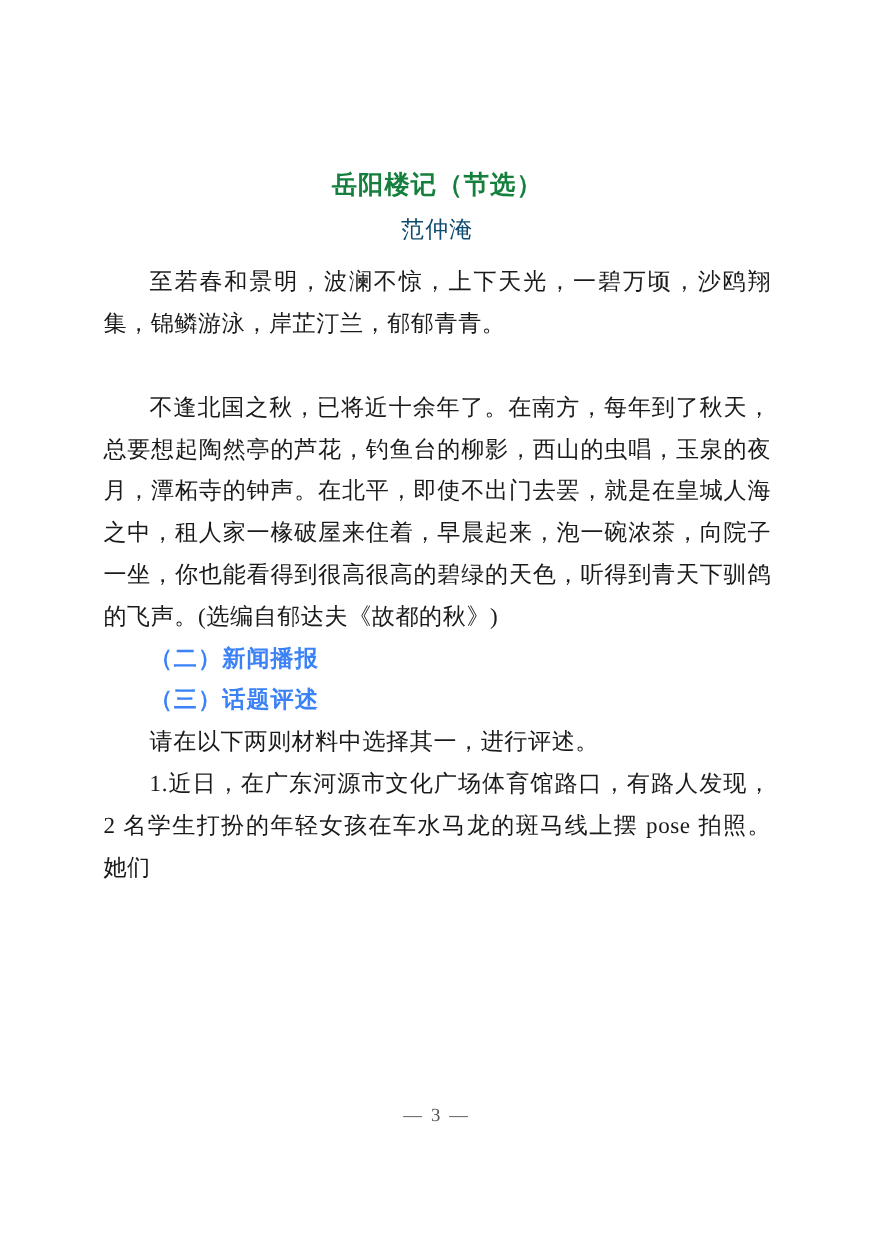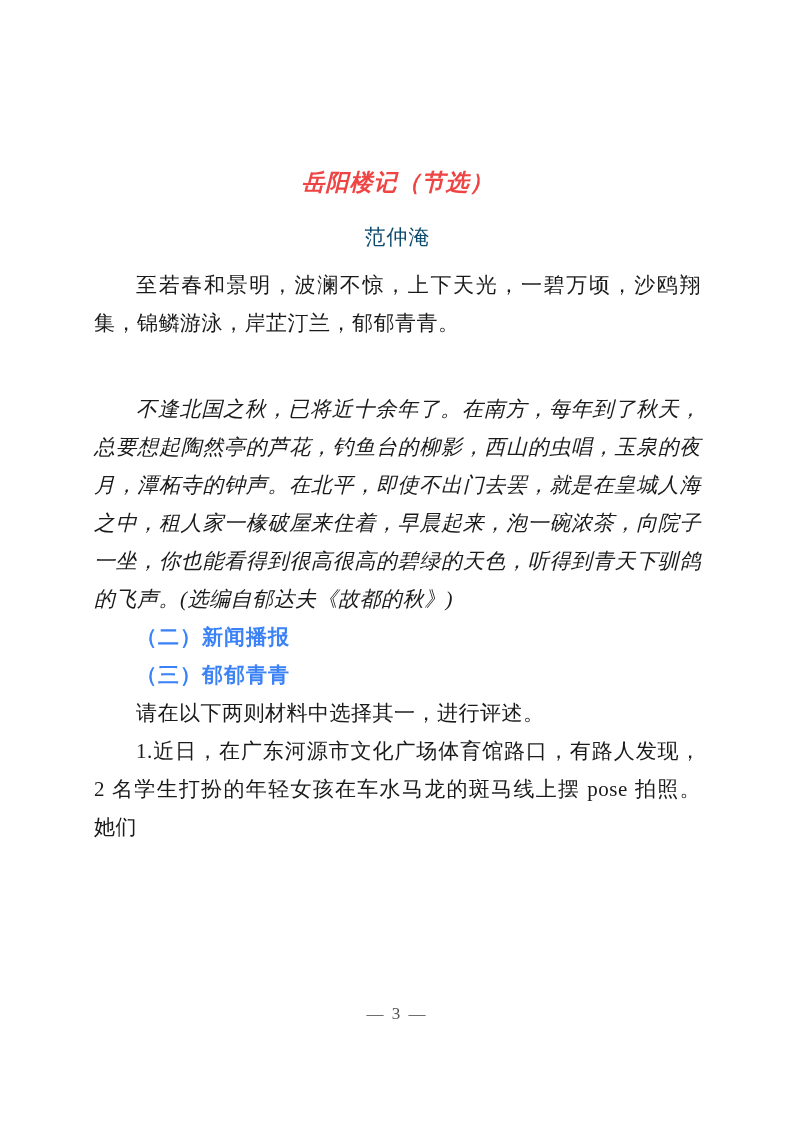--- a/index.html
+++ b/index.html
@@ -22,31 +22,30 @@
   
   .content {
     position: absolute;
     left: 94px;
     top: 0;
     width: 607px;
   }
 
   
   .doc-title {
-    margin: 16px;
+    margin: 1px;
     padding: 0;
     font-family: "Liberation Sans", "DejaVu Sans", sans-serif;
     font-weight: bold;
     font-size: 23px;
     line-height: 40px;
     text-align: center;
-    color: #ef4444;
+    color: #15803d;
     letter-spacing: 1px;
     padding-top: 146px;
-    font-style: italic;
   }
 
   
   .doc-author {
     margin: 0;
     padding: 0;
     font-family: "Liberation Serif", "DejaVu Serif", serif;
     font-size: 21px;
     line-height: 38px;
     text-align: center;
@@ -69,22 +68,21 @@
     letter-spacing: 0.5px;
     word-spacing: 0.5px;
   }
 
   p.body.first-para {
     margin-top: 10px;
   }
 
   
   p.body.gap-before {
-    margin-top: 48px;
-    font-style: italic;
+    margin-top: 38px;
   }
 
   
   p.section-heading {
     margin: 0;
     padding: 0;
     font-family: "Liberation Serif", "DejaVu Serif", serif;
     font-weight: bold;
     font-size: 21px;
     line-height: 38px;
@@ -118,21 +116,21 @@
 
     <div class="doc-author">范仲淹</div>
 
     <p class="body first-para">至若春和景明，波澜不惊，上下天光，一碧万顷，沙鸥翔集，锦鳞游泳，岸芷汀兰，郁郁青青。</p>
 
     <p class="body gap-before">不逢北国之秋，已将近十余年了。在南方，每年到了秋天，总要想起陶然亭的芦花，钓鱼台的柳影，西山的虫唱，玉泉的夜月，潭柘寺的钟声。在北平，即使不出门去罢，就是在皇城人海之中，租人家一椽破屋来住着，早晨起来，泡一碗浓茶，向院子一坐，你也能看得到很高很高的碧绿的天色，听得到青天下驯鸽的飞声。(选编自郁达夫《故都的秋》)</p>
 
     <p class="section-heading">（二）新闻播报</p>
 
 
-    <p class="section-heading">（三）郁郁青青</p>
+    <p class="section-heading">（三）话题评述</p>
 
     <p class="body">请在以下两则材料中选择其一，进行评述。</p>
 
     <p class="body">1.近日，在广东河源市文化广场体育馆路口，有路人发现，2 名学生打扮的年轻女孩在车水马龙的斑马线上摆 pose 拍照。她们</p>
 
   </div>
 
   <div class="page-number">— 3 —</div>
 
 </div>

